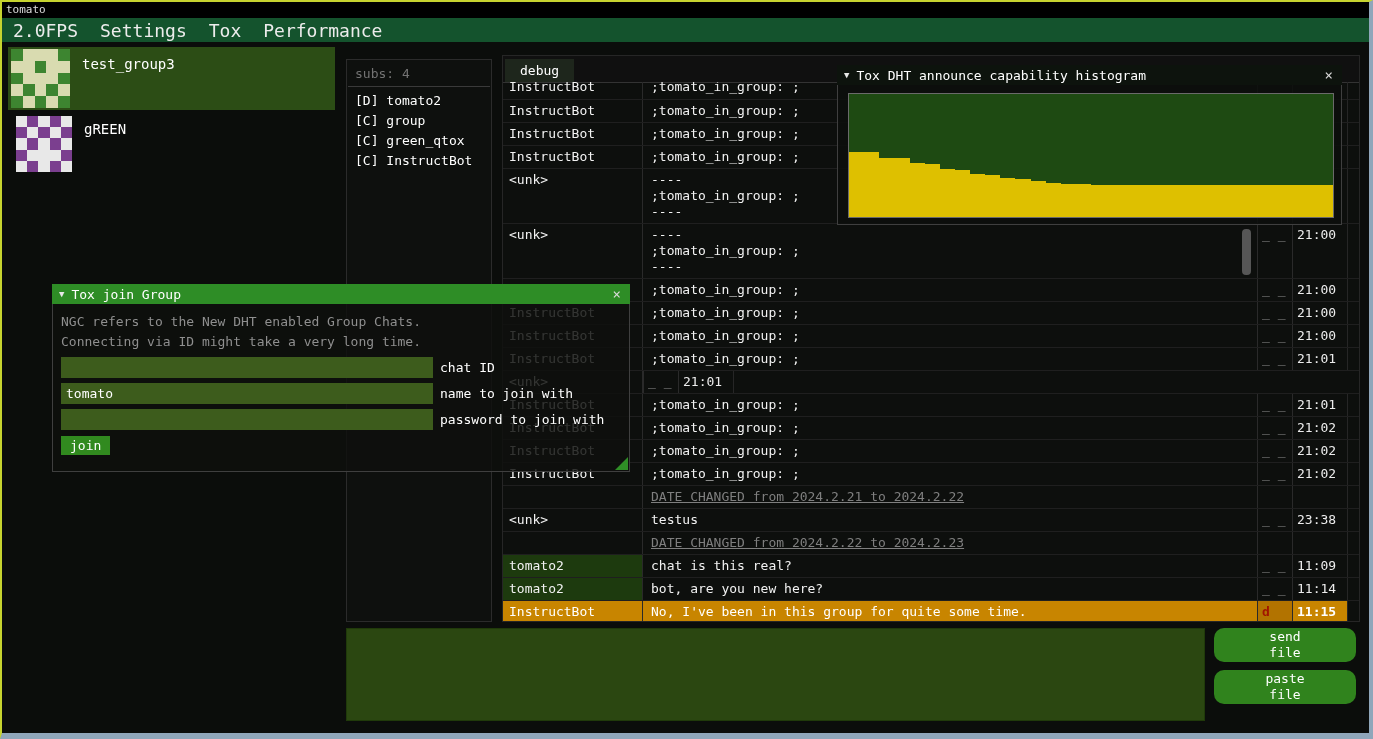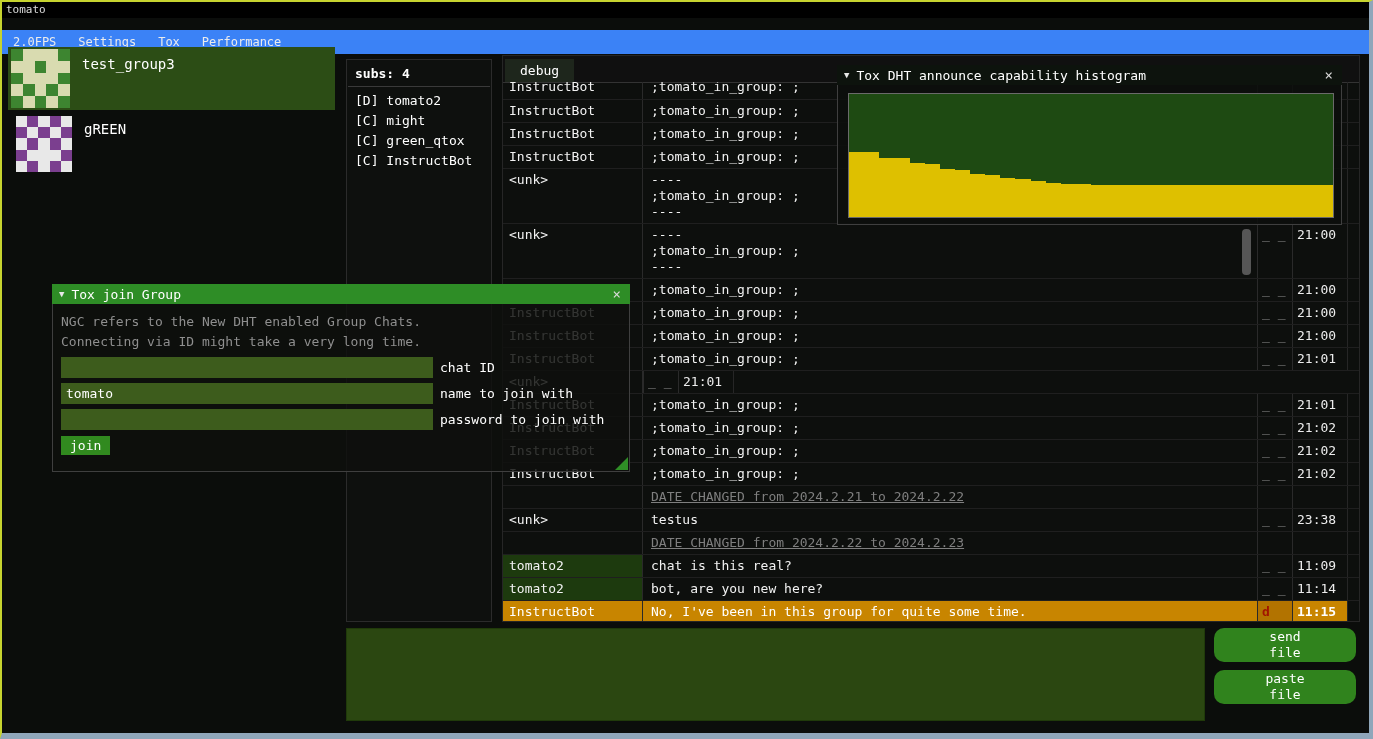--- a/index.html
+++ b/index.html
@@ -2,30 +2,30 @@
 <html><head>
 <meta charset="utf-8">
 <style>
   html,body{margin:0;padding:0;background:#000;}
   body{width:1373px;height:739px;overflow:hidden;font-family:"DejaVu Sans Mono",monospace;}
   .app{position:relative;width:1373px;height:739px;box-sizing:border-box;background:#0b0d0b;
        border-top:2px solid #c6d32f;border-left:2px solid #c6d32f;
        border-right:4px solid #8fa6ba;border-bottom:6px solid #8fa6ba;overflow:hidden;color:#e8e8e8;}
   
   .titlebar{position:absolute;left:0;top:0;width:100%;height:16px;background:#000;font-size:11px;line-height:16px;padding-left:4px;box-sizing:border-box;color:#ddd;}
-  .menubar{position:absolute;left:0;top:16px;width:100%;height:24px;background:#3b82f6;display:flex;align-items:center;font-size:12px;margin-top:12px;}
+  .menubar{position:absolute;left:0;top:16px;width:100%;height:24px;background:#14532d;display:flex;align-items:center;font-size:18px;}
   .menu-item{padding:3px 11px;color:#ececec;cursor:default;}
   
   .contact-row{position:absolute;left:6px;width:327px;height:63px;display:flex;align-items:flex-start;}
   .contact-row.selected{background:#2c4d15;}
   .contact-label{margin-left:12px;margin-top:9px;font-size:14px;color:#fff;}
   .avatar{display:block;image-rendering:pixelated;}
   
   .group-panel{position:absolute;left:344px;top:57px;width:146px;height:563px;background:#0e100e;border:1px solid #2b2b2b;box-sizing:border-box;font-size:13px;}
-  .subs{padding:6px 8px 5px 8px;color:#ffffff;font-weight:bold;}
+  .subs{padding:6px 8px 5px 8px;color:#737373;}
   .gp-sep{height:1px;background:#3a3a3a;margin:0 1px;}
   .members{list-style:none;margin:4px 0 0 0;padding:0;}
   .members li{height:20px;line-height:20px;padding-left:8px;color:#fff;white-space:nowrap;}
   
   .chat-panel{position:absolute;left:500px;top:53px;width:858px;height:567px;background:#0d0f0d;border:1px solid #262626;box-sizing:border-box;}
   .tabbar{height:26px;background:#101010;border-bottom:1px solid #333;display:flex;align-items:flex-end;}
   .tab{padding:4px 15px 4px 15px;background:#1e261c;color:#fff;font-size:13px;margin-left:2px;}
   .rows{position:absolute;left:0;top:26px;right:0;bottom:0;overflow:hidden;}
   .row{display:flex;border-bottom:1px solid #1f1f1f;font-size:13px;line-height:16px;overflow:hidden;}
   .cell{padding:3px 6px;box-sizing:border-box;}
@@ -118,21 +118,21 @@
       <rect x="3" y="4" width="1" height="1" fill="#7b3f8f"></rect>
     </svg>
     <span class="contact-label">gREEN</span>
   </div>
 
   <div class="group-panel">
     <div class="subs">subs: 4</div>
     <div class="gp-sep"></div>
     <ul class="members" id="member-list">
         <li>[D] tomato2</li>
-        <li>[C] might</li>
+        <li>[C] group</li>
         <li>[C] green_qtox</li>
         <li>[C] InstructBot</li>
       </ul>
   </div>
 
   <div class="chat-panel">
     <div class="tabbar">
       <div class="tab">debug</div>
     </div>
     <div class="rows" id="chat-rows">

